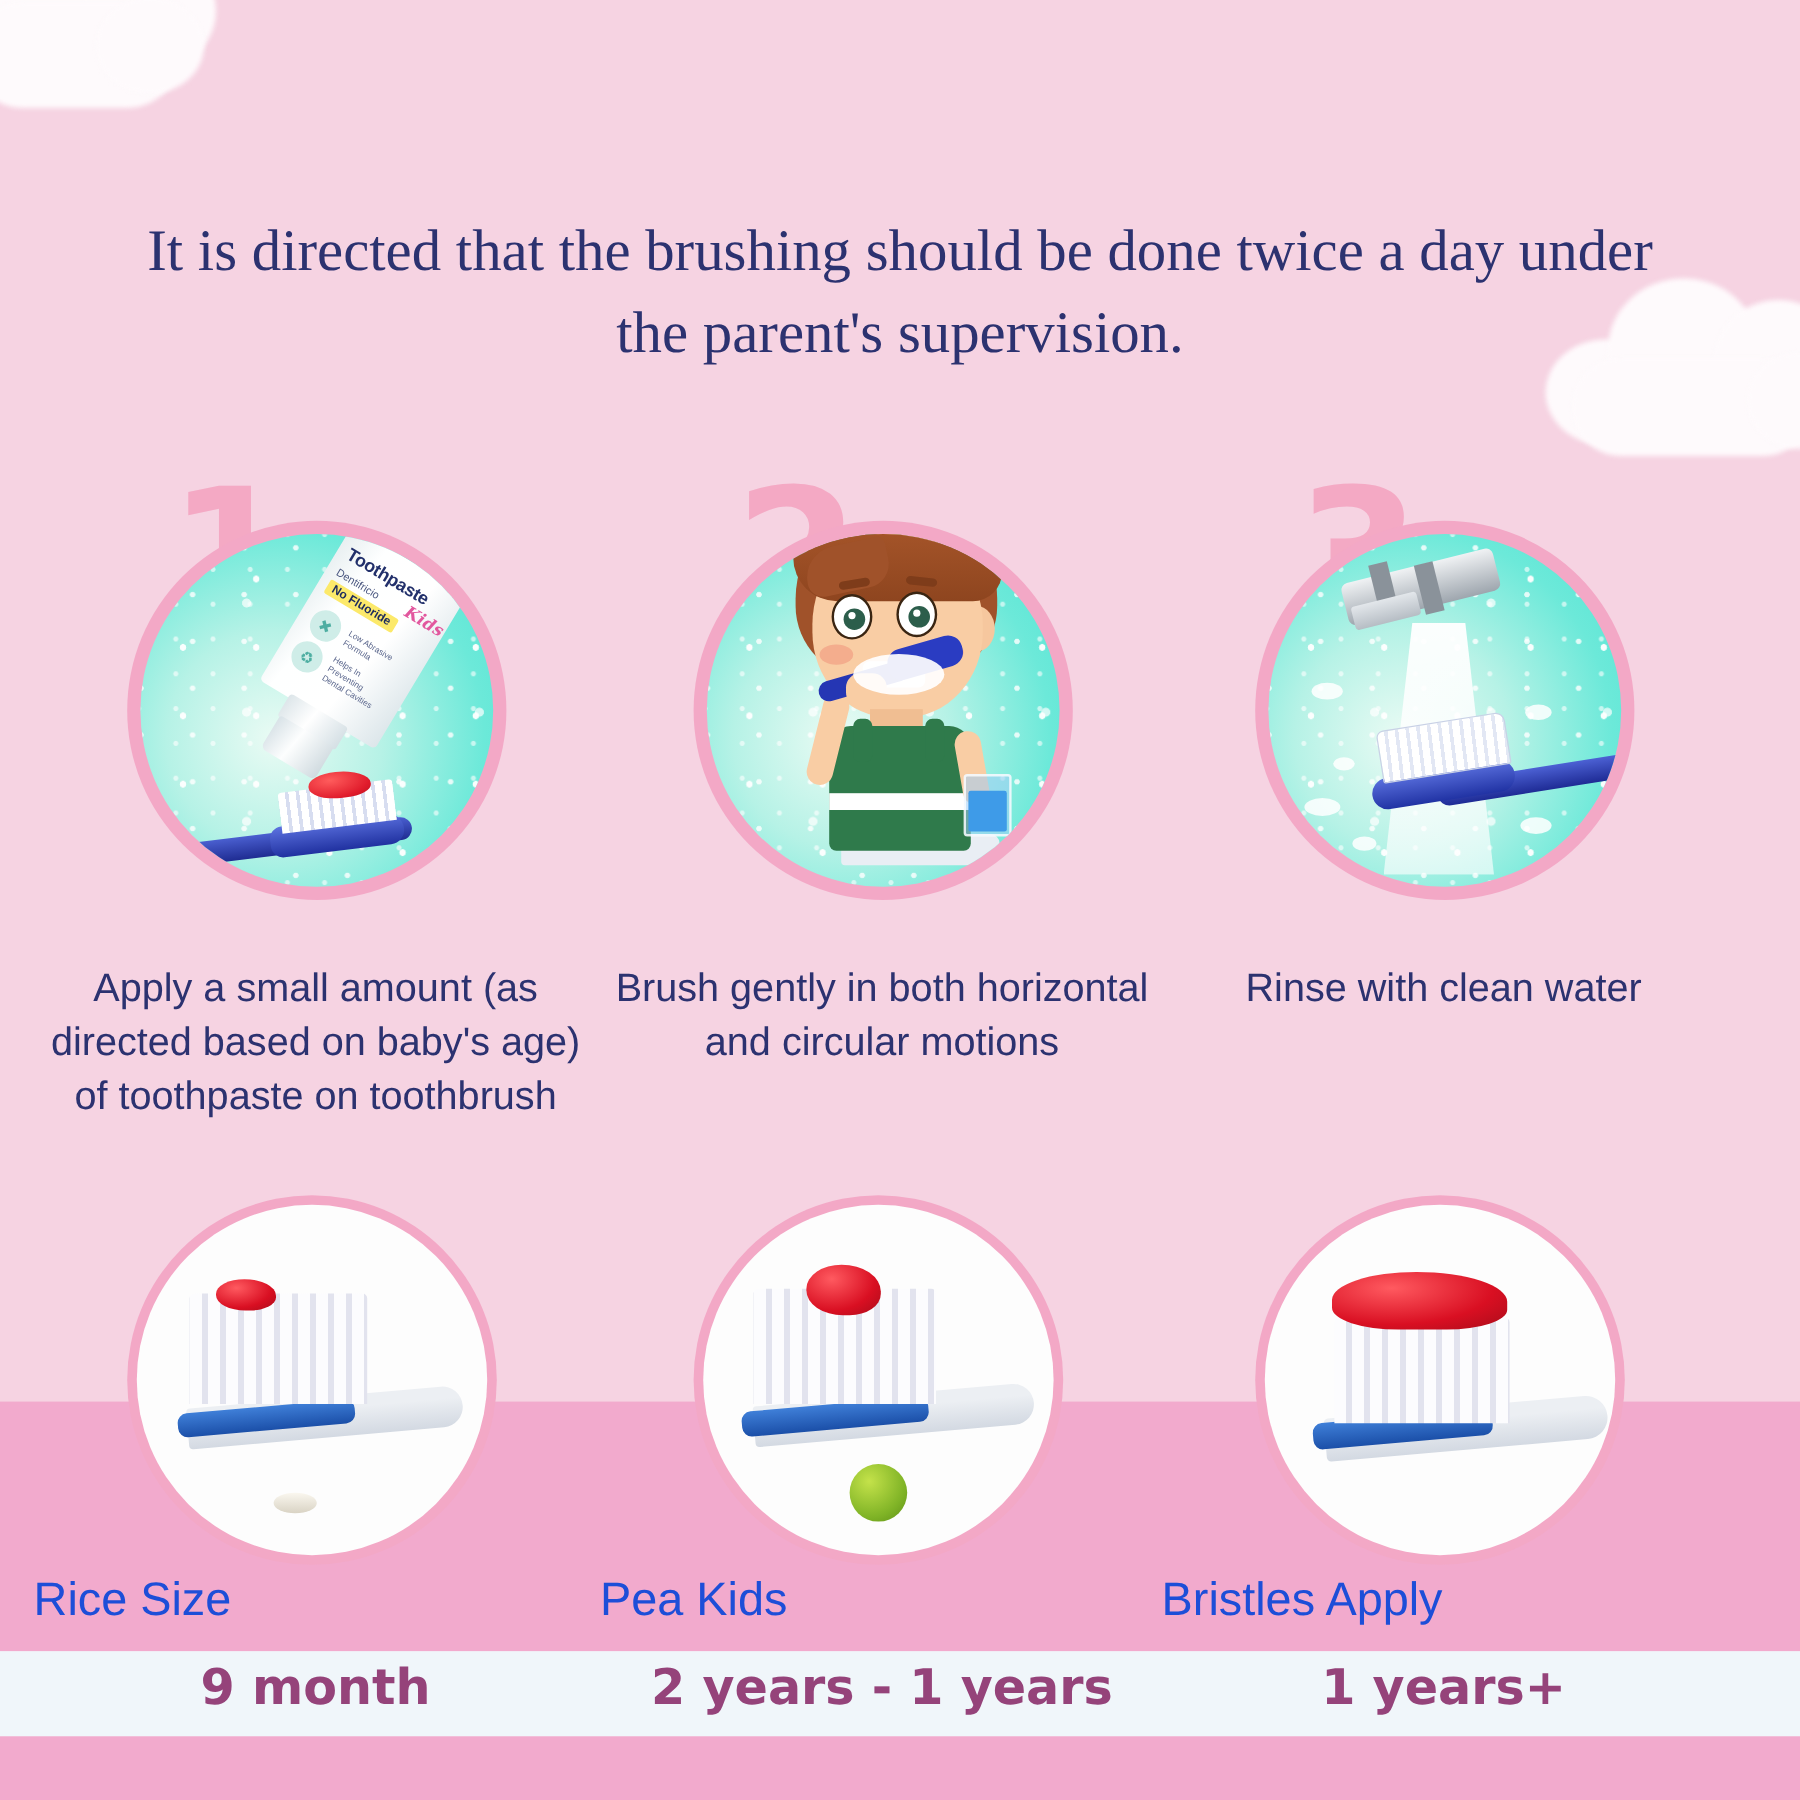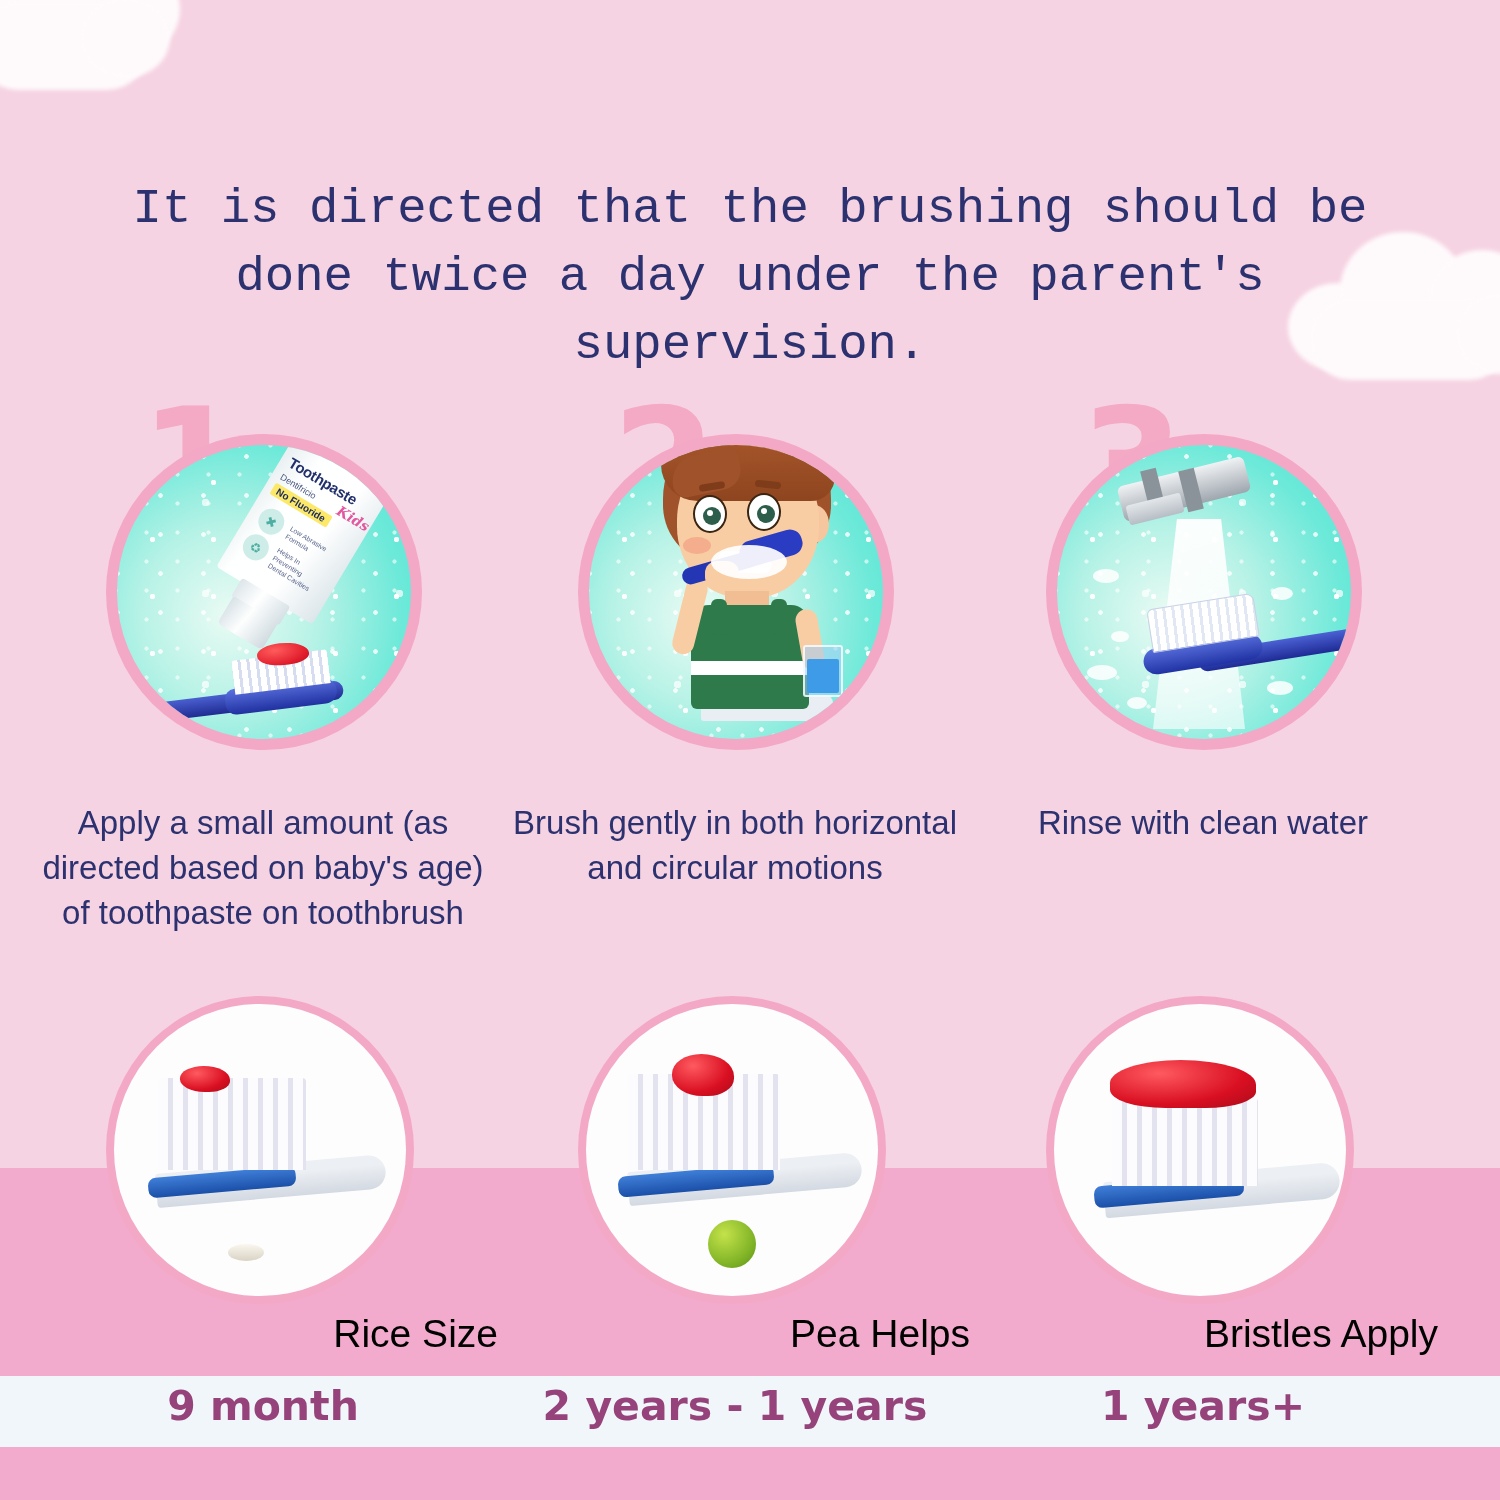--- a/index.html
+++ b/index.html
@@ -63,21 +63,21 @@
     text-align: center;
     font-size: 74px; font-weight: bold; letter-spacing: 0.5px;
     color: #8E4776;
     font-family: "DejaVu Sans", sans-serif;
   }
   .subtitle {
     position: absolute; left: 120px; top: 175px; width: 1260px;
     text-align: center;
     font-size: 49px; line-height: 68px; font-weight: normal;
     color: #2C3270;
-    font-family: Liberation Mono, monospace;
+    font-family: Liberation Serif, serif;
   }
 
   
   .steps { position: absolute; left: 0; top: 400px; width: 1500px; height: 560px; }
   .step { position: absolute; width: 470px; }
   .step.s1 { left: 28px; }
   .step.s2 { left: 500px; }
   .step.s3 { left: 968px; }
 
   .step-num {
@@ -293,21 +293,21 @@
   .pb-paste { background: radial-gradient(ellipse at 34% 28%, #FF5A60, #D90F22 62%, #A80C1A);
     border-radius: 52% 58% 46% 54%; }
 
   .ref-rice { position: absolute; width: 36px; height: 17px;
     background: linear-gradient(180deg, #FAF7EF, #D9D3C4); border-radius: 50%; }
   .ref-pea { position: absolute; width: 48px; height: 48px; border-radius: 50%;
     background: radial-gradient(circle at 34% 30%, #C4E24A, #7FB326 65%, #5D8E17); }
 
   .size-label {
     position: absolute; top: 316px; left: 0; width: 470px;
-    text-align: right; color: #000000; font-size: 39px; font-weight: normal;
+    text-align: left; color: #1d4ed8; font-size: 39px; font-weight: normal;
   }
   .age-label {
     position: absolute; top: 386px; left: 0; width: 470px;
     text-align: center; color: #95437A; font-size: 41px; font-weight: bold;
     font-family: "DejaVu Sans", sans-serif;
   }
 </style>
 </head>
 <body>
 
@@ -463,21 +463,21 @@
     <div class="size-col c2">
       <div class="size-circle">
         <div class="size-inner">
           <div class="pb pb-handle" style="left:42px; top:158px; width:234px; height:34px; transform:rotate(-5deg);"></div>
           <div class="pb pb-blue" style="left:32px; top:166px; width:156px; height:21px; transform:rotate(-5deg);"></div>
           <div class="pb pb-bristles" style="left:42px; top:70px; width:152px; height:96px;"></div>
           <div class="pb pb-paste" style="left:86px; top:50px; width:62px; height:42px;"></div>
           <div class="ref-pea" style="left:122px; top:216px;"></div>
         </div>
       </div>
-      <div class="size-label">Pea Helps</div>
+      <div class="size-label">Pea Kids</div>
       <div class="age-label">2 years - 1 years</div>
     </div>
 
     <div class="size-col c3">
       <div class="size-circle">
         <div class="size-inner">
           <div class="pb pb-handle" style="left:50px; top:168px; width:236px; height:36px; transform:rotate(-5deg);"></div>
           <div class="pb pb-blue" style="left:40px; top:176px; width:150px; height:22px; transform:rotate(-5deg);"></div>
           <div class="pb pb-bristles" style="left:58px; top:94px; width:146px; height:88px;"></div>
           <div class="pb pb-paste" style="left:56px; top:56px; width:146px; height:48px; border-radius:56% 60% 40% 44%;"></div>

